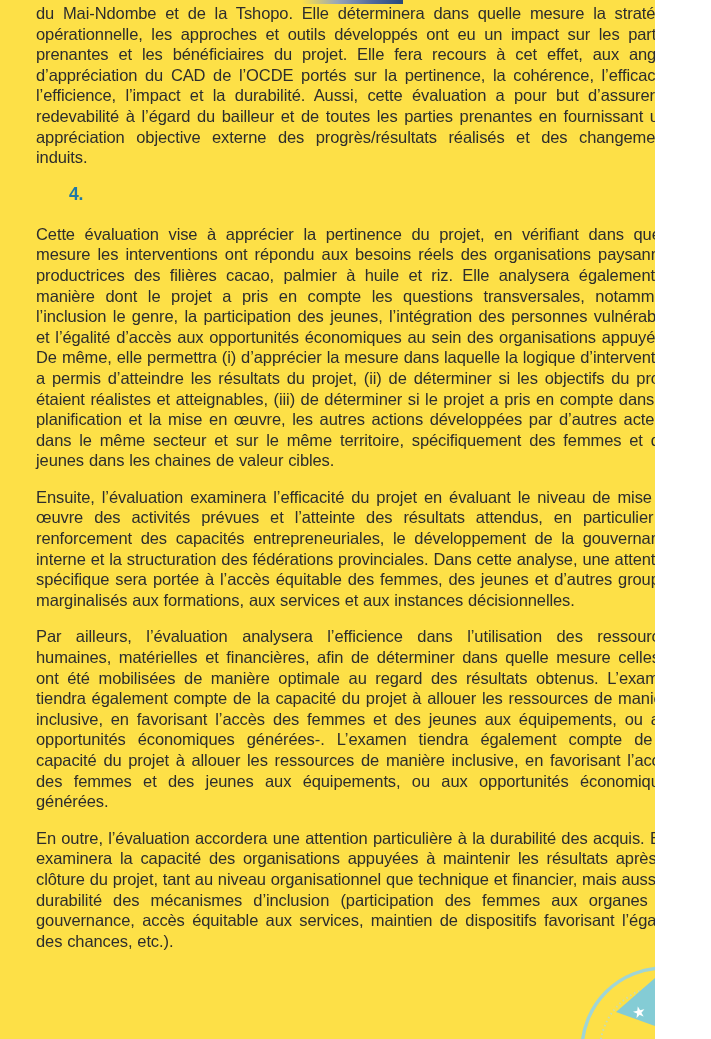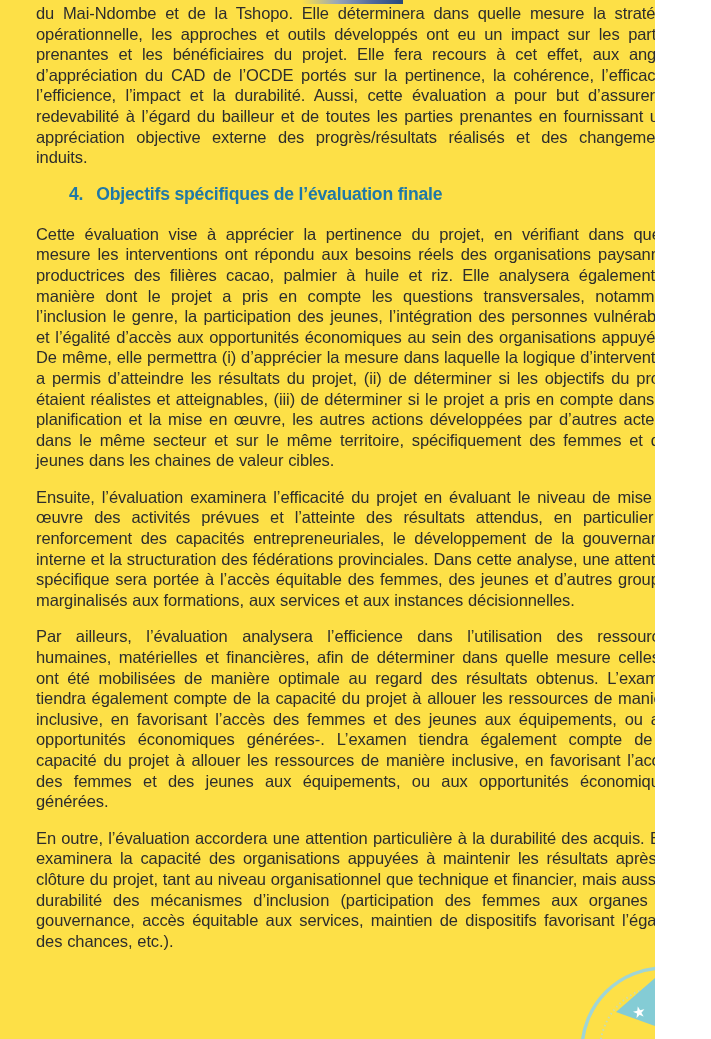--- a/index.html
+++ b/index.html
@@ -68,21 +68,20 @@
 <div class="page">
 
   <div class="top-strip"></div>
 
   <div class="content">
 
     <p>du Mai-Ndombe et de la Tshopo. Elle déterminera dans quelle mesure la stratégie opérationnelle, les approches et outils développés ont eu un impact sur les parties prenantes et les bénéficiaires du projet. Elle fera recours à cet effet, aux angles d’appréciation du CAD de l’OCDE portés sur la pertinence, la cohérence, l’efficacité, l’efficience, l’impact et la durabilité. Aussi, cette évaluation a pour but d’assurer la redevabilité à l’égard du bailleur et de toutes les parties prenantes en fournissant une appréciation objective externe des progrès/résultats réalisés et des changements induits.</p>
 
     <div class="section-heading">
       <span>4.</span>
-      <span>Objectifs spécifiques de l’évaluation finale</span>
     </div>
 
     <p>Cette évaluation vise à apprécier la pertinence du projet, en vérifiant dans quelle mesure les interventions ont répondu aux besoins réels des organisations paysannes productrices des filières cacao, palmier à huile et riz. Elle analysera également la manière dont le projet a pris en compte les questions transversales, notamment l’inclusion le genre, la participation des jeunes, l’intégration des personnes vulnérables et l’égalité d’accès aux opportunités économiques au sein des organisations appuyées. De même, elle permettra (i) d’apprécier la mesure dans laquelle la logique d’intervention a permis d’atteindre les résultats du projet, (ii) de déterminer si les objectifs du projet étaient réalistes et atteignables, (iii) de déterminer si le projet a pris en compte dans sa planification et la mise en œuvre, les autres actions développées par d’autres acteurs dans le même secteur et sur le même territoire, spécifiquement des femmes et des jeunes dans les chaines de valeur cibles.</p>
 
     <p>Ensuite, l’évaluation examinera l’efficacité du projet en évaluant le niveau de mise en œuvre des activités prévues et l’atteinte des résultats attendus, en particulier le renforcement des capacités entrepreneuriales, le développement de la gouvernance interne et la structuration des fédérations provinciales. Dans cette analyse, une attention spécifique sera portée à l’accès équitable des femmes, des jeunes et d’autres groupes marginalisés aux formations, aux services et aux instances décisionnelles.</p>
 
     <p>Par ailleurs, l’évaluation analysera l’efficience dans l’utilisation des ressources humaines, matérielles et financières, afin de déterminer dans quelle mesure celles-ci ont été mobilisées de manière optimale au regard des résultats obtenus. L’examen tiendra également compte de la capacité du projet à allouer les ressources de manière inclusive, en favorisant l’accès des femmes et des jeunes aux équipements, ou aux opportunités économiques générées-. L’examen tiendra également compte de la capacité du projet à allouer les ressources de manière inclusive, en favorisant l’accès des femmes et des jeunes aux équipements, ou aux opportunités économiques générées.</p>
 
 
     <p>En outre, l’évaluation accordera une attention particulière à la durabilité des acquis. Elle examinera la capacité des organisations appuyées à maintenir les résultats après la clôture du projet, tant au niveau organisationnel que technique et financier, mais aussi la durabilité des mécanismes d’inclusion (participation des femmes aux organes de gouvernance, accès équitable aux services, maintien de dispositifs favorisant l’égalité des chances, etc.).</p>

